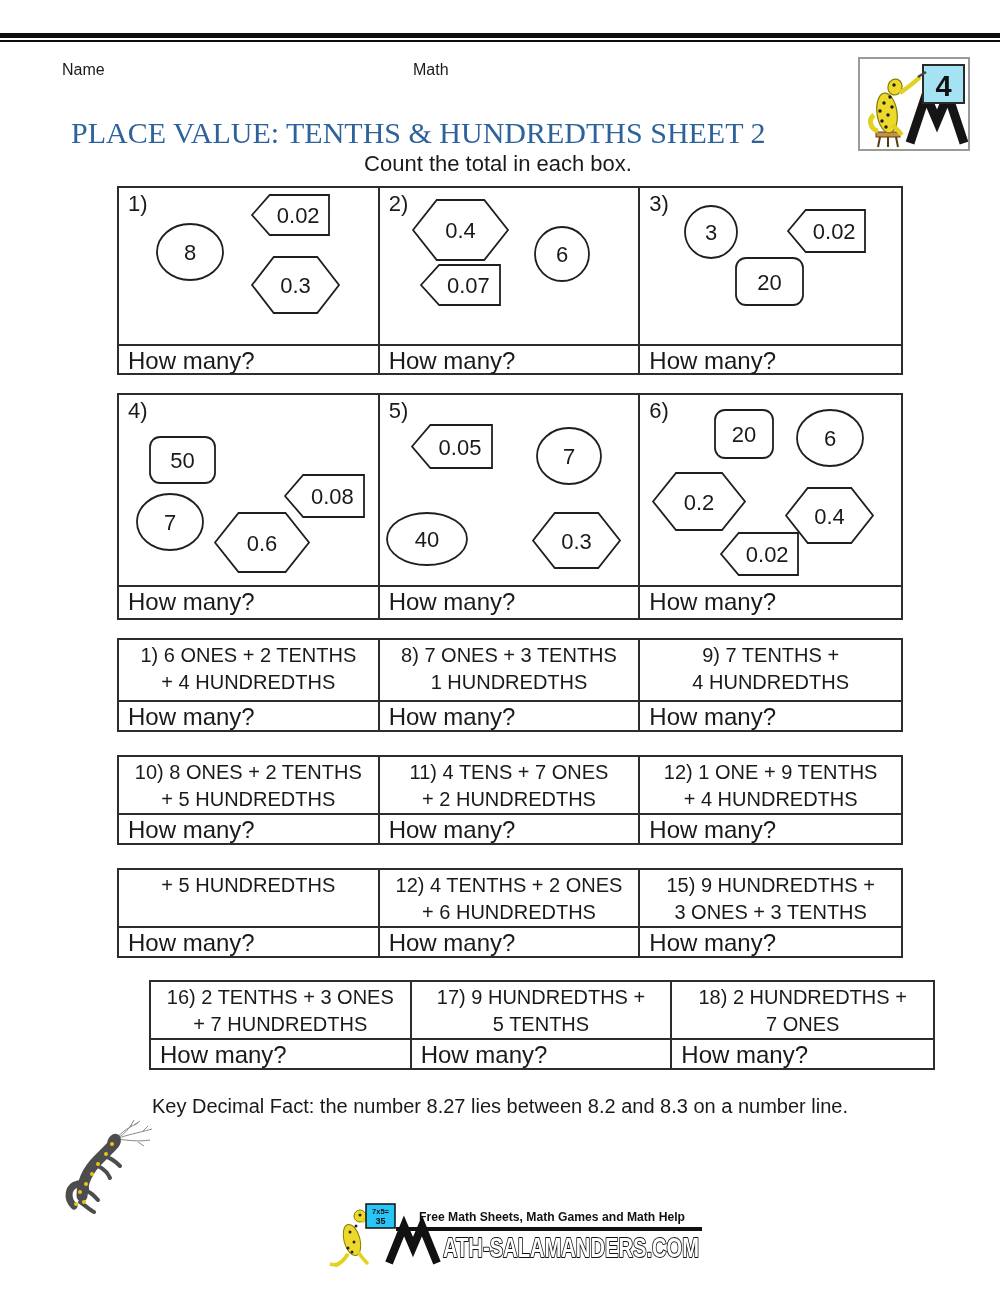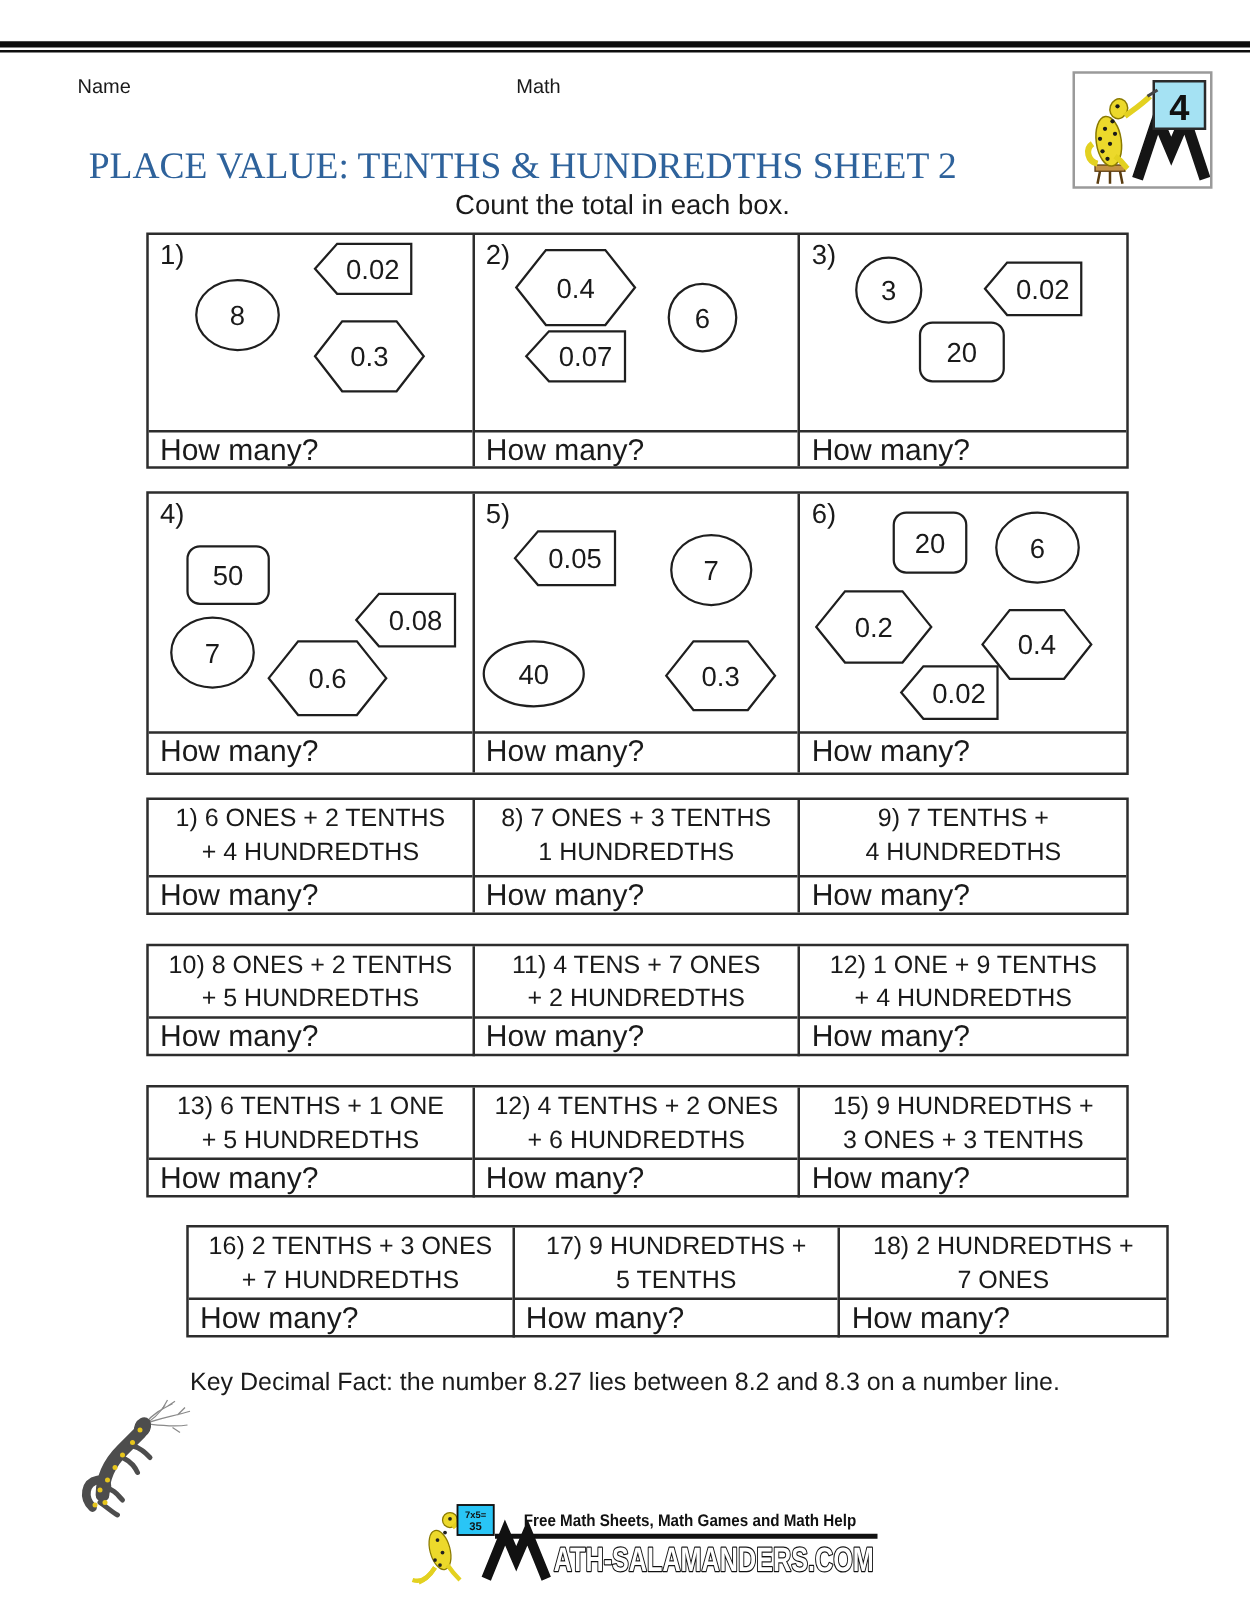--- a/index.html
+++ b/index.html
@@ -241,21 +241,20 @@
       <div class="word-text">
         <div>12) 1 ONE + 9 TENTHS</div>
         <div>+ 4 HUNDREDTHS</div>
       </div>
       <div class="how-strip" style="height: 32px;">How many?</div>
     </div>
   </div>
 <div id="word-row-2" class="word-row" style="top:868px;height:90px;">
     <div class="cell">
       <div class="word-text">
-        <div>13) 6 TENTHS + 1 ONE</div>
         <div>+ 5 HUNDREDTHS</div>
       </div>
       <div class="how-strip" style="height: 32px;">How many?</div>
     </div>
     <div class="cell">
       <div class="word-text">
         <div>12) 4 TENTHS + 2 ONES</div>
         <div>+ 6 HUNDREDTHS</div>
       </div>
       <div class="how-strip" style="height: 32px;">How many?</div>

